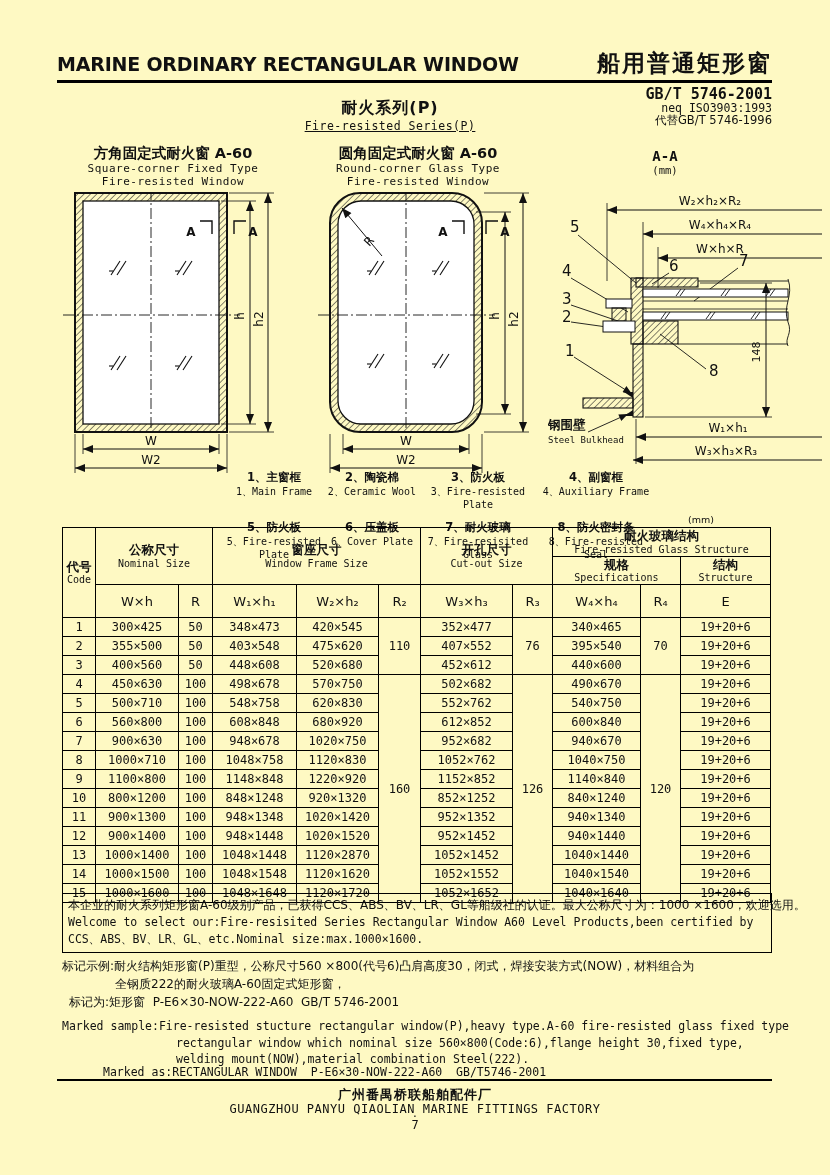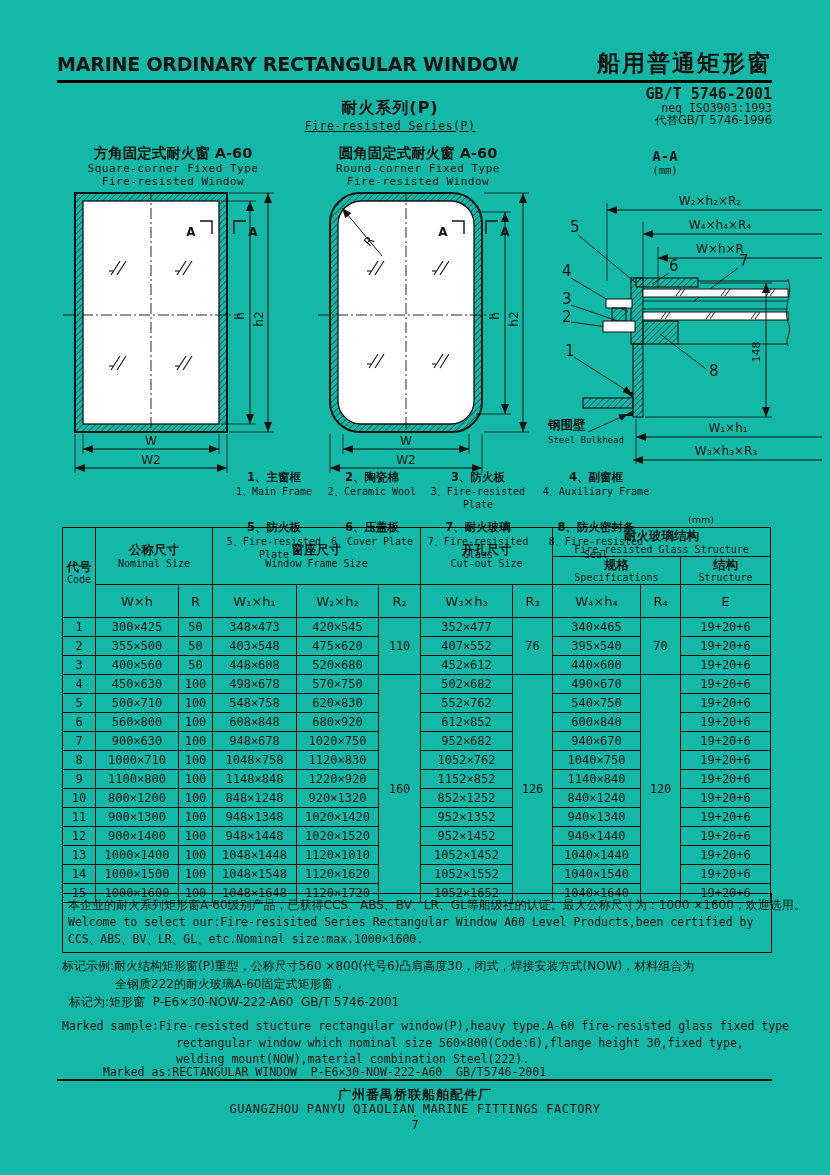--- a/index.html
+++ b/index.html
@@ -1,16 +1,16 @@
 <!DOCTYPE html>
 <html><head>
 <meta charset="utf-8">
 <style>
   html,body{margin:0;padding:0;background:#e8e8e8;}
-  .page{position:relative;width:830px;height:1175px;background:#14b8a6;color:#111;
+  .page{position:relative;width:830px;height:1175px;background:#fef9c3;color:#111;
         font-family:"DejaVu Sans","Liberation Sans",sans-serif;overflow:hidden;}
   .abs{position:absolute;}
   .mono{font-family:"DejaVu Sans Mono","Liberation Mono",monospace;}
   .ctr{text-align:center;}
   .pre{white-space:pre;}
   .rule{background:#000;}
   
   .t-en{font-size:19px;font-weight:bold;letter-spacing:-0.2px;}
   .t-zh{font-size:23px;font-weight:bold;letter-spacing:2px;}
   .std1{font-size:15px;font-weight:bold;}
@@ -120,21 +120,21 @@
     <line x1="159" y1="242" x2="159" y2="262" stroke="#111" stroke-width="0.8"></line>
     <line x1="23" y1="257" x2="159" y2="257" stroke="#111" stroke-width="1" marker-start="url(#arr)" marker-end="url(#arr)"></line>
     <text x="91" y="253" font-size="12" text-anchor="middle">W</text>
     <line x1="15" y1="242" x2="15" y2="281" stroke="#111" stroke-width="0.8"></line>
     <line x1="167" y1="242" x2="167" y2="281" stroke="#111" stroke-width="0.8"></line>
     <line x1="15" y1="276" x2="167" y2="276" stroke="#111" stroke-width="1" marker-start="url(#arr)" marker-end="url(#arr)"></line>
     <text x="91" y="272" font-size="12" text-anchor="middle">W2</text>
   </svg>
 
   <div class="abs dt-zh ctr" style="left:318px;top:144px;width:200px;">圆角固定式耐火窗  A-60</div>
-  <div class="abs dt-en mono ctr" style="left:318px;top:162px;width:200px;">Round-corner Fixed Type</div>
+  <div class="abs dt-en mono ctr" style="left:318px;top:162px;width:200px;">Round-corner Glass Type</div>
   <div class="abs dt-en mono ctr" style="left:318px;top:175px;width:200px;">Fire-resisted Window</div>
 
   <svg class="abs" style="left:318px;top:192px;" width="215" height="290" viewBox="0 0 215 290">
     <rect x="12" y="1" width="152" height="239" rx="30" ry="30" fill="url(#hatch)" stroke="#111" stroke-width="2"></rect>
     <rect x="20" y="9" width="136" height="223" rx="23" ry="23" fill="#fff" stroke="#111" stroke-width="1.3"></rect>
     <line x1="88" y1="-3" x2="88" y2="248" stroke="#111" stroke-width="0.9" stroke-dasharray="11 3 2 3"></line>
     <line x1="0" y1="123" x2="177" y2="123" stroke="#111" stroke-width="0.9" stroke-dasharray="11 3 2 3"></line>
 
     <line x1="64" y1="64" x2="24" y2="16" stroke="#111" stroke-width="1" marker-end="url(#arr)"></line>
     <text transform="rotate(-48 54 52)" x="54" y="52" font-size="12" text-anchor="middle">R</text>
@@ -488,21 +488,21 @@
           <td>1020×1520</td>
           <td>952×1452</td>
           <td>940×1440</td>
           <td>19+20+6</td>
         </tr>
         <tr>
           <td>13</td>
           <td>1000×1400</td>
           <td>100</td>
           <td>1048×1448</td>
-          <td>1120×1010</td>
+          <td>1120×2870</td>
           <td>1052×1452</td>
           <td>1040×1440</td>
           <td>19+20+6</td>
         </tr>
         <tr>
           <td>14</td>
           <td>1000×1500</td>
           <td>100</td>
           <td>1048×1548</td>
           <td>1120×1620</td>

